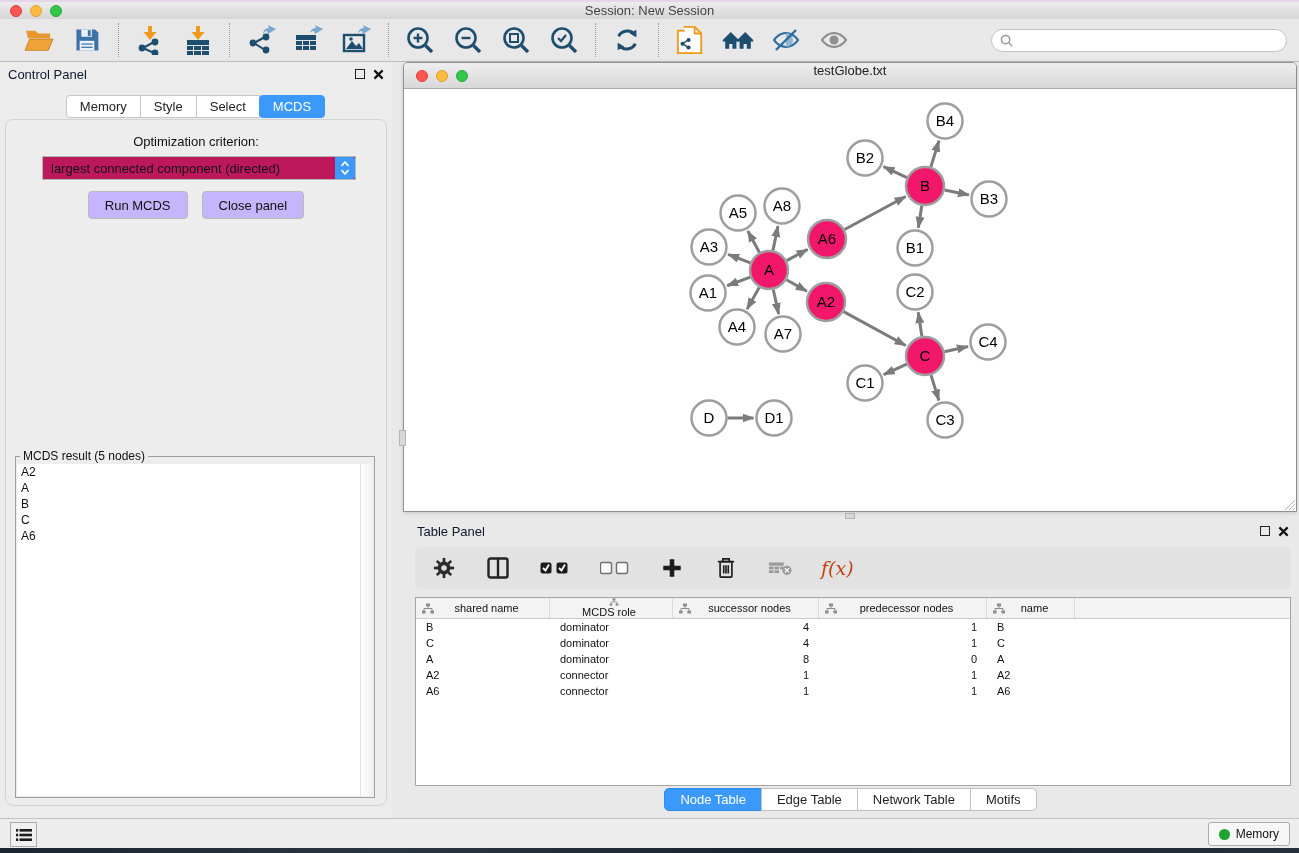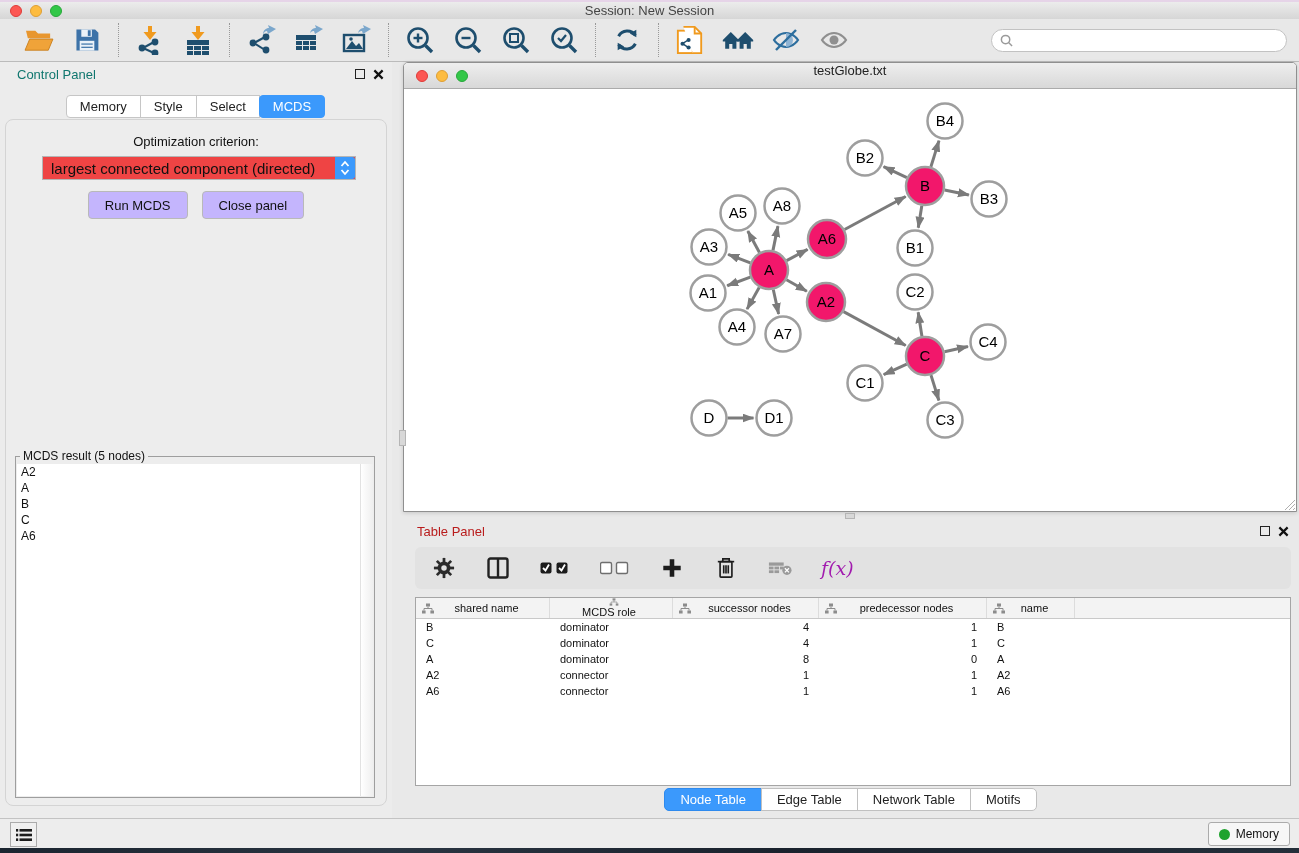--- a/index.html
+++ b/index.html
@@ -26,35 +26,35 @@
   .tbgroup{ display:flex; align-items:center; gap:16px; padding:0 15px; }
   .tbsep{ height:34px; border-left:1px dotted #999; }
   .tbicon{ width:32px; height:32px; display:flex; align-items:center; justify-content:center; cursor:default; }
   .searchwrap{ margin-left:auto; margin-right:4px; width:296px; height:23px;
     background:#FFF; border:1px solid #C2C2C2; border-radius:12px;
     display:flex; align-items:center; padding:0 8px; gap:5px; }
   .searchwrap input{ border:none; outline:none; flex:1; font-size:12px; background:transparent; }
   
   #control-panel{ position:absolute; left:0; top:62px; width:392px; height:756px; background:#ECECEC; }
   .cp-header{ position:absolute; top:0; left:0; right:0; height:24px;
-    display:flex; align-items:center; padding:0 8px; font-size:13px; color:#0f766e;margin-left:9px; }
+    display:flex; align-items:center; padding:0 8px; font-size:13px; color:#0f172a; }
   .win-ctrls{ margin-left:auto; display:flex; align-items:center; gap:8px; }
   .float-box{ width:10px; height:10px; border:1.5px solid #222; background:transparent; }
   .cp-tabs{ position:absolute; top:33px; left:0; right:0; display:flex; justify-content:center; }
   .cp-tab{ font-size:13px; color:#222; background:#FFF; border:1px solid #C6C6C6;
     padding:3px 13px; margin-left:-1px; cursor:default; }
   .cp-tab:first-child{ border-radius:4px 0 0 4px; }
   .cp-tab:last-child{ border-radius:0 4px 4px 0; }
   .cp-tab.selected{ background:#3B99FC; border-color:#3B99FC; color:#FFF; border-radius:4px; }
   .cp-body{ position:absolute; top:57px; left:5px; right:5px; bottom:12px;
     background:#EDEDED; border:1px solid #D4D4D4; border-radius:8px; }
   .opt-label{ position:absolute; top:14px; left:0; right:0; text-align:center; font-size:13px; color:#111; }
   .mcds-select{ position:absolute; top:36px; left:36px; width:314px; height:24px;
-    background:#ef4444; border:1px solid #B5B5B5; border-radius:0;
-    display:flex; align-items:center; font-size:15px; color:#111; }
+    background:#be185d; border:1px solid #B5B5B5; border-radius:0;
+    display:flex; align-items:center; font-size:13px; color:#111; }
   .mcds-select .sel-text{ flex:1; padding:0 8px; white-space:nowrap; overflow:hidden; }
   .sel-stepper{ width:20px; height:22px; background:#3B99FC; border-radius:0 3px 3px 0;
     display:flex; align-items:center; justify-content:center; }
   .btn-row{ position:absolute; top:71px; left:0; right:0; display:flex; justify-content:center; gap:14px; }
   .cp-btn{ height:28px; padding:0 16px; background:#c4b5fd; border:1px solid #B9B9B9;
     border-radius:4px; font-size:13px; color:#111; font-family:"Liberation Sans",sans-serif; }
   .result-fieldset{ position:absolute; left:9px; right:11px; top:336px; bottom:7px;
     border:1px solid #9E9E9E; }
   .result-legend{ position:absolute; top:-8px; left:4px; background:#EDEDED;
     padding:0 3px; font-size:12px; color:#111; }
@@ -70,26 +70,26 @@
     background:linear-gradient(#EEEEEE,#D8D8D8); border-bottom:1px solid #ABABAB;
     border-radius:4px 4px 0 0; display:flex; justify-content:center;
     font-size:13px; color:#222; }
   .nw-titlebar .traffic{ top:7px; left:12px; }
   .nw-canvas{ position:absolute; top:26px; left:0; right:0; bottom:0; background:#FFF; overflow:hidden; }
   .resize-grip{ position:absolute; right:1px; bottom:1px; width:13px; height:13px; }
   .splitter-handle{ position:absolute; background:#D8D8D8; border:1px solid #B5B5B5; }
   
   #table-panel{ position:absolute; left:403px; top:519px; width:896px; height:299px; background:#E9E9E9; }
   .tp-header{ position:absolute; top:0; left:0; right:0; height:24px;
-    display:flex; align-items:center; padding:0 10px 0 14px; font-size:13px; color:#b91c1c; }
+    display:flex; align-items:center; padding:0 10px 0 14px; font-size:13px; color:#0f172a; }
   .tp-toolbar{ position:absolute; top:28px; left:12px; right:8px; height:42px;
     background:#E2E2E2; border-radius:6px; display:flex; align-items:center;
     padding:0 16px; gap:28px; }
   .tp-icon{ width:26px; height:26px; display:flex; align-items:center; justify-content:center; }
-  .fx-label{ font-family:"DejaVu Serif", serif; font-style:italic; font-size:19px; color:#a21caf; }
+  .fx-label{ font-family:"DejaVu Serif", serif; font-style:italic; font-size:19px; color:#c2410c; }
   .tp-tablewrap{ position:absolute; top:78px; left:12px; right:8px; height:189px;
     background:#FFF; border:1px solid #A5A5A5; overflow:hidden; }
   .tbl-header{ display:flex; height:21px; background:#F3F3F3; border-bottom:1px solid #C9C9C9; }
   .tbl-hcell{ display:flex; align-items:center; border-right:1px solid #DCDCDC;
     font-size:11px; color:#111; padding-left:6px; position:relative; }
   .tbl-hcell .hlabel{ flex:1; text-align:center; padding-right:10px; }
   .tbl-row{ display:flex; height:16px; align-items:center; }
   .tbl-cell{ font-size:11px; color:#111; overflow:hidden; white-space:nowrap; }
   .al{ padding-left:10px; text-align:left; }
   .ar{ padding-right:10px; text-align:right; }

